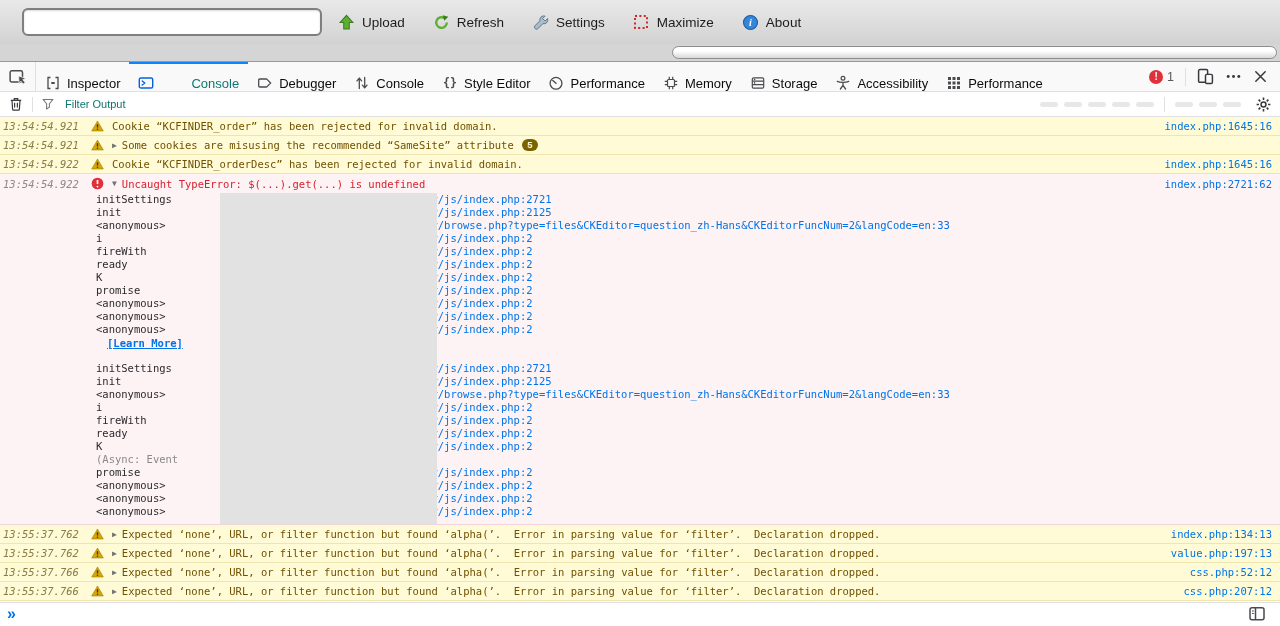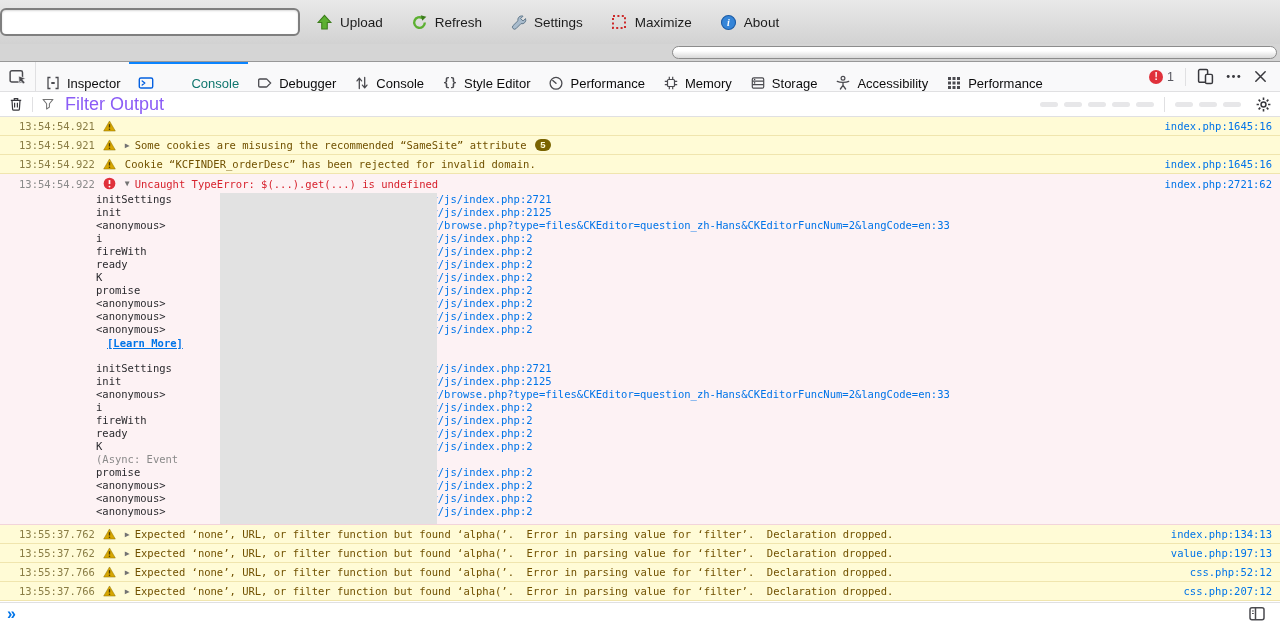--- a/index.html
+++ b/index.html
@@ -4,21 +4,21 @@
 <style>
   * { margin:0; padding:0; box-sizing:border-box; }
   html,body { background:#b9b9b9; }
   .screen{
     width:1280px;height:626px;position:relative;overflow:hidden;background:#fff;
     font-family:"Liberation Sans",sans-serif;
   }
   
   .app-toolbar{
     height:44px;background:linear-gradient(#e9e9e9,#d2d2d2);
-    display:flex;align-items:center;padding-left:0;
+    display:flex;align-items:center;padding-left:22px;
   }
   .path-input{
     width:300px;height:28px;border:2px solid #7f7f7f;border-radius:6px;background:#fff;
     font-size:13px;padding:0 6px;outline:none;box-shadow:inset 0 1px 2px rgba(0,0,0,.15);
   }
   .app-buttons{display:flex;align-items:center;margin-left:16px;gap:28px;}
   .app-btn{display:flex;align-items:center;gap:7px;font-size:13.5px;color:#1c1c1c;cursor:default;}
   .app-btn .icon{width:17px;height:17px;display:inline-flex;}
   
   .sub-toolbar{height:18px;background:#d5d5d5;border-bottom:1px solid #989898;position:relative;}
@@ -42,32 +42,32 @@
   .err-dot{width:14px;height:14px;border-radius:50%;background:#e0313b;color:#fff;font-size:10px;font-weight:bold;display:flex;align-items:center;justify-content:center;}
   .err-count{color:#585860;font-size:12.5px;}
   .vsep{width:1px;height:18px;background:#e0e0e2;}
   .icon-btn{display:inline-flex;align-items:center;justify-content:center;color:#38383d;}
   
   .filterbar{
     height:25px;background:#fff;border-bottom:1px solid #e0e0e2;
     display:flex;align-items:center;padding:0 8px;gap:8px;
   }
   .filterbar .vsep{height:15px;}
-  .filter-placeholder{color:#8b5cf6;font-size:18px;margin-left:2px;text-align:center;}
+  .filter-placeholder{color:#0f766e;font-size:11px;margin-left:2px;text-align:center;}
   .filter-right{margin-left:auto;display:flex;align-items:center;gap:6px;}
   .pill{
     background:#e7e7e9;border-radius:4px;padding:2.5px 9px;font-size:12px;color:#2a2a2e;
     cursor:default;white-space:nowrap;
   }
   .gear-wrap{margin-left:8px;color:#38383d;display:inline-flex;}
   
   .output{height:485px;overflow:hidden;font-family:"DejaVu Sans Mono",monospace;font-size:10.5px;background:#fff;}
   .msg-row{height:19px;display:flex;align-items:center;padding-right:8px;}
   .msg-row.warning{background:#fffbd6;border-bottom:1px solid #f0e5ae;color:#715100;}
-  .msg-time{flex:0 0 82px;padding-left:19px;color:#8a7d45;}
+  .msg-time{flex:0 0 82px;padding-left:3px;color:#8a7d45;font-style:italic;}
   .msg-icon{flex:0 0 30px;display:flex;justify-content:center;align-items:center;}
   .twisty{color:#737373;font-size:8px;margin-right:5px;}
   .msg-text{white-space:pre;}
   .badge{margin-left:8px;background:#7a6400;color:#fffbd6;border-radius:8px;font-size:9.5px;padding:1.5px 5.5px;line-height:1;font-family:"Liberation Sans",sans-serif;font-weight:bold;}
   .spacer{flex:1;}
   .link{color:#0074e8;cursor:pointer;white-space:nowrap;}
   
   .error-group{background:#fdf2f4;position:relative;padding-bottom:6px;border-bottom:1px solid #f2d4da;}
   .error-title{height:19px;display:flex;align-items:center;padding-right:8px;color:#d7222d;border-bottom:none;}
   .error-title .msg-time{color:#8a8a8a;}
@@ -315,20 +315,21 @@
     <div class="msg-row warning">
         <span class="msg-time">13:54:54.921</span>
         <span class="msg-icon">
           <svg width="13" height="12" viewBox="0 0 16 15" fill="none">
             <path d="M8 1.2 L15.3 13.8 H0.7 Z" fill="#d7a600" stroke="#8a6d00" stroke-width=".6"></path>
             <path d="M8 5.2 V9.4" stroke="#4a3a00" stroke-width="1.7"></path>
             <circle cx="8" cy="11.6" r="1" fill="#4a3a00"></circle>
           </svg>
         </span>
 
+        <span class="msg-text">Cookie “KCFINDER_order” has been rejected for invalid domain.</span>
 
         <span class="spacer"></span>
         <span class="link">index.php:1645:16</span>
       </div>
       <div class="msg-row warning">
         <span class="msg-time">13:54:54.921</span>
         <span class="msg-icon">
           <svg width="13" height="12" viewBox="0 0 16 15" fill="none">
             <path d="M8 1.2 L15.3 13.8 H0.7 Z" fill="#d7a600" stroke="#8a6d00" stroke-width=".6"></path>
             <path d="M8 5.2 V9.4" stroke="#4a3a00" stroke-width="1.7"></path>

